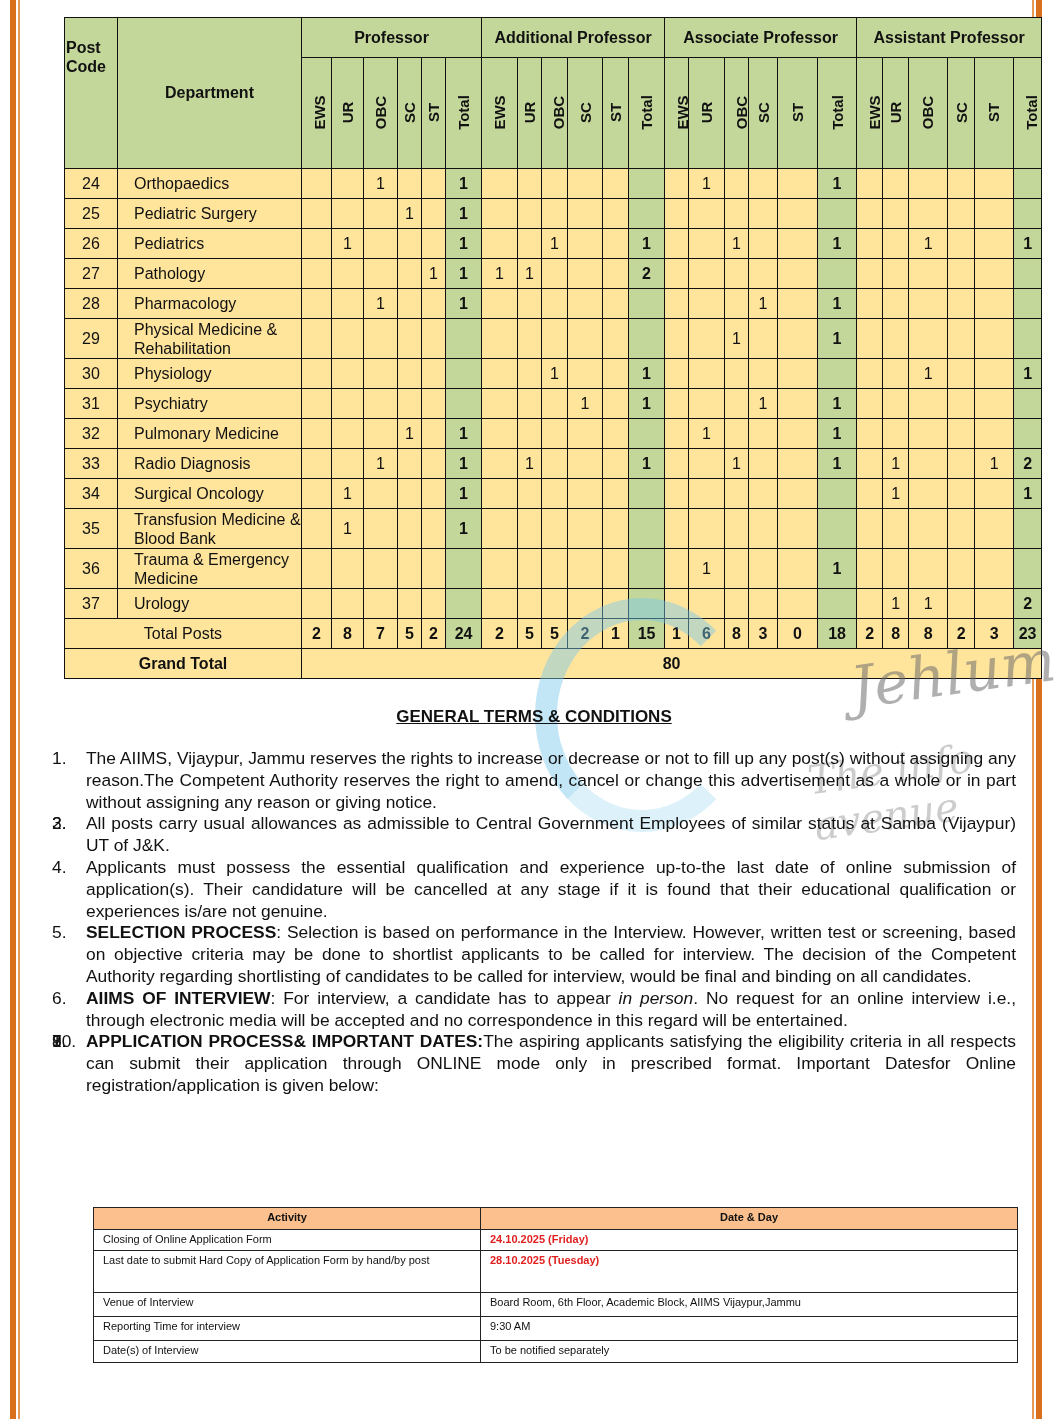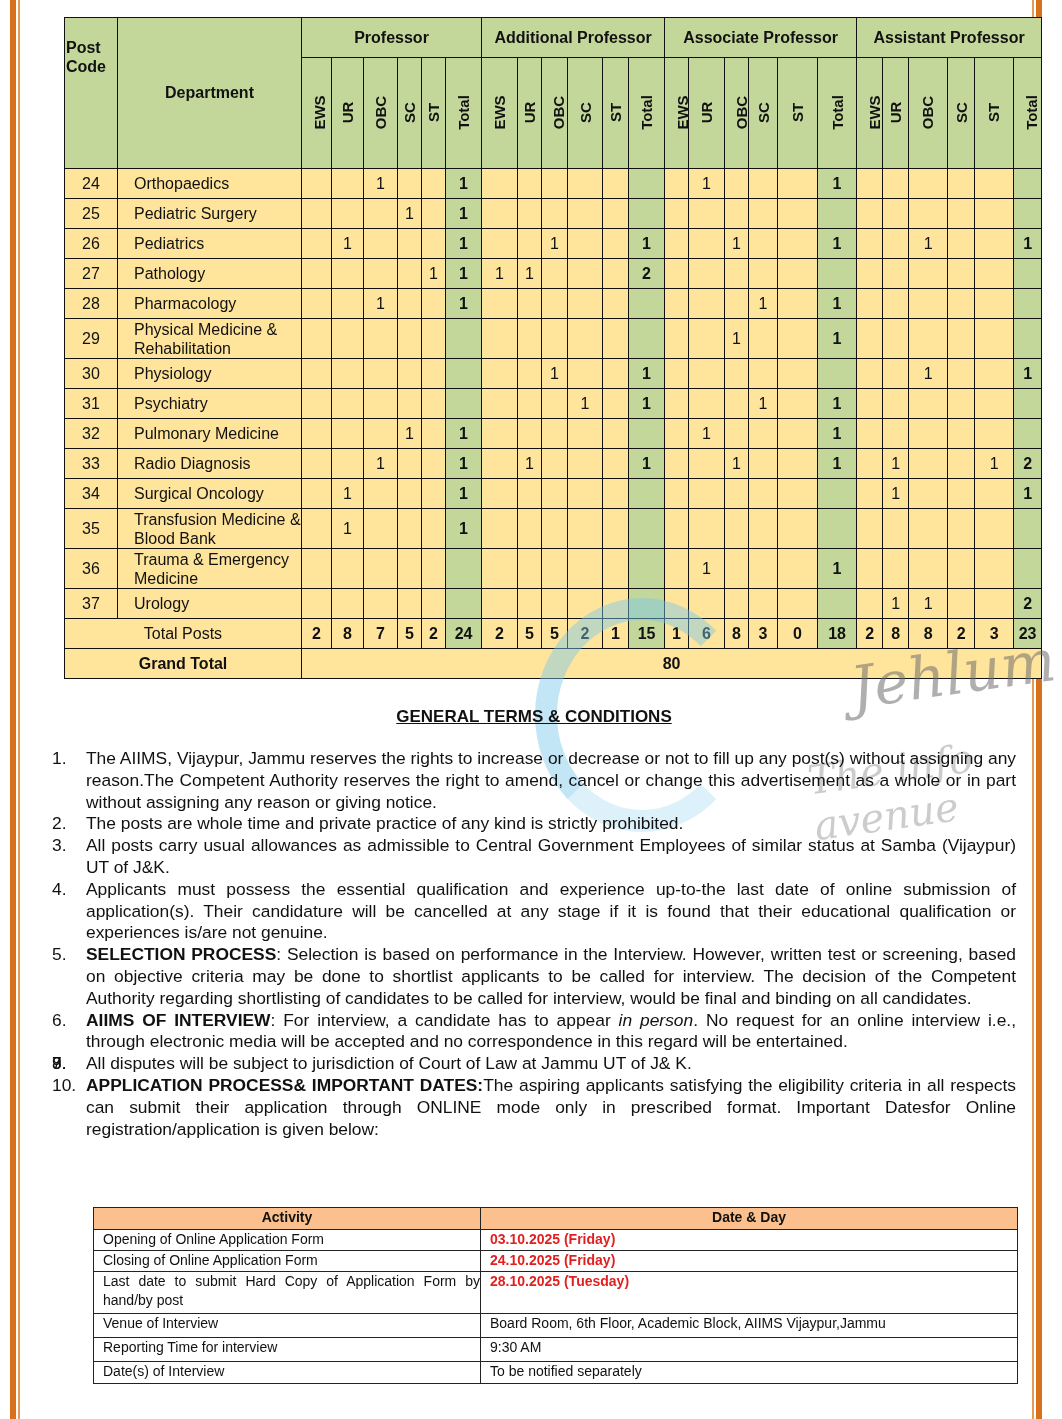--- a/index.html
+++ b/index.html
@@ -50,21 +50,21 @@
     position: absolute; left: 52px; top: 748px; width: 964px; margin: 0; padding: 0;
     list-style: none; font-size: 17.4px; line-height: 21.8px;
   }
   ol.terms li { position: relative; padding-left: 34px; text-align: justify; }
   ol.terms li .num { position: absolute; left: 0; top: 0; }
   ol.terms li .bold { font-weight: bold; }
   ol.terms li em { font-style: italic; }
 
   table.dates {
     position: absolute; left: 93px; top: 1207px; width: 924px;
-    border-collapse: collapse; table-layout: fixed; font-size: 14px;
+    border-collapse: collapse; table-layout: fixed; font-size: 11px;
   }
   table.dates td, table.dates th { border: 1px solid #222; padding: 0 0 0 9px; text-align: left; vertical-align: top; line-height: 19px; }
   table.dates th { background: #fbc08d; text-align: center; font-weight: bold; padding: 0; height: 21px; }
   table.dates td.red { color: #e11f1f; font-weight: bold; }
   table.dates td.act-wrap { text-align: justify; }
 
   .wm-arc {
     position: absolute; left: 535px; top: 598px; width: 170px; height: 190px;
     border-radius: 50%; border: 22px solid rgba(120, 200, 235, 0.45);
     border-right-color: transparent; border-bottom-color: rgba(120, 200, 235, 0.25);
@@ -578,48 +578,44 @@
 </table>
 
 <div class="wm-arc"></div>
 <div class="wm-text1">Jehlum</div>
 <div class="wm-text2">The info avenue</div>
 
 <div class="heading">GENERAL TERMS &amp; CONDITIONS</div>
 
 <ol class="terms" id="terms-list">
     <li><span class="num">1.</span><span>The AIIMS, Vijaypur, Jammu reserves the rights to increase or decrease or not to fill up any post(s) without assigning any reason.The Competent Authority reserves the right to amend, cancel or change this advertisement as a whole or in part without assigning any reason or giving notice.</span></li>
-    <li><span class="num">2.</span><span>The posts are whole time and private practice of any kind is strictly prohibited.</span></li>
+    <li><span class="num">2.</span></li>
     <li><span class="num">3.</span><span>All posts carry usual allowances as admissible to Central Government Employees of similar status at Samba (Vijaypur) UT of J&amp;K.</span></li>
     <li><span class="num">4.</span><span>Applicants must possess the essential qualification and experience up-to-the last date of online submission of application(s). Their candidature will be cancelled at any stage if it is found that their educational qualification or experiences is/are not genuine.</span></li>
     <li><span class="num">5.</span><span class="bold">SELECTION PROCESS</span><span>: Selection is based on performance in the Interview. However, written test or screening, based on objective criteria may be done to shortlist applicants to be called for interview. The decision of the Competent Authority regarding shortlisting of candidates to be called for interview, would be final and binding on all candidates.</span></li>
     <li><span class="num">6.</span><span class="bold">AIIMS OF INTERVIEW</span><span>: For interview, a candidate has to appear </span><em>in person</em><span>. No request for an online interview i.e., through electronic media will be accepted and no correspondence in this regard will be entertained.</span></li>
     <li><span class="num">7.</span></li>
     <li><span class="num">8.</span></li>
-    <li><span class="num">9.</span><span>All disputes will be subject to jurisdiction of Court of Law at Jammu UT of J&amp; K.</span></li>
+    <li><span class="num">9.</span></li>
     <li><span class="num">10.</span><span class="bold">APPLICATION PROCESS&amp; IMPORTANT DATES:</span><span>The aspiring applicants satisfying the eligibility criteria in all respects can submit their application through ONLINE mode only in prescribed format.  Important Datesfor Online registration/application is given below:</span></li>
   </ol>
 
 <table class="dates">
   <colgroup>
       <col style="width:387px">
       <col style="width:537px">
     </colgroup>
   <thead>
     <tr>
       <th>Activity</th>
       <th>Date &amp; Day</th>
     </tr>
   </thead>
   <tbody id="dates-body">
       <tr style="height: 21px;">
-        <td>Opening of Online Application Form</td>
-        <td class="red">03.10.2025 (Friday)</td>
-      </tr>
-      <tr style="height: 21px;">
         <td>Closing of Online Application Form</td>
         <td class="red">24.10.2025 (Friday)</td>
       </tr>
       <tr style="height: 42px; margin-top: 8px;">
         <td class="act-wrap">Last date to submit Hard Copy of Application Form by hand/by post</td>
         <td class="red">28.10.2025 (Tuesday)</td>
       </tr>
       <tr style="height: 24px;">
         <td>Venue of Interview</td>
         <td>Board Room, 6th Floor, Academic Block, AIIMS Vijaypur,Jammu</td>

